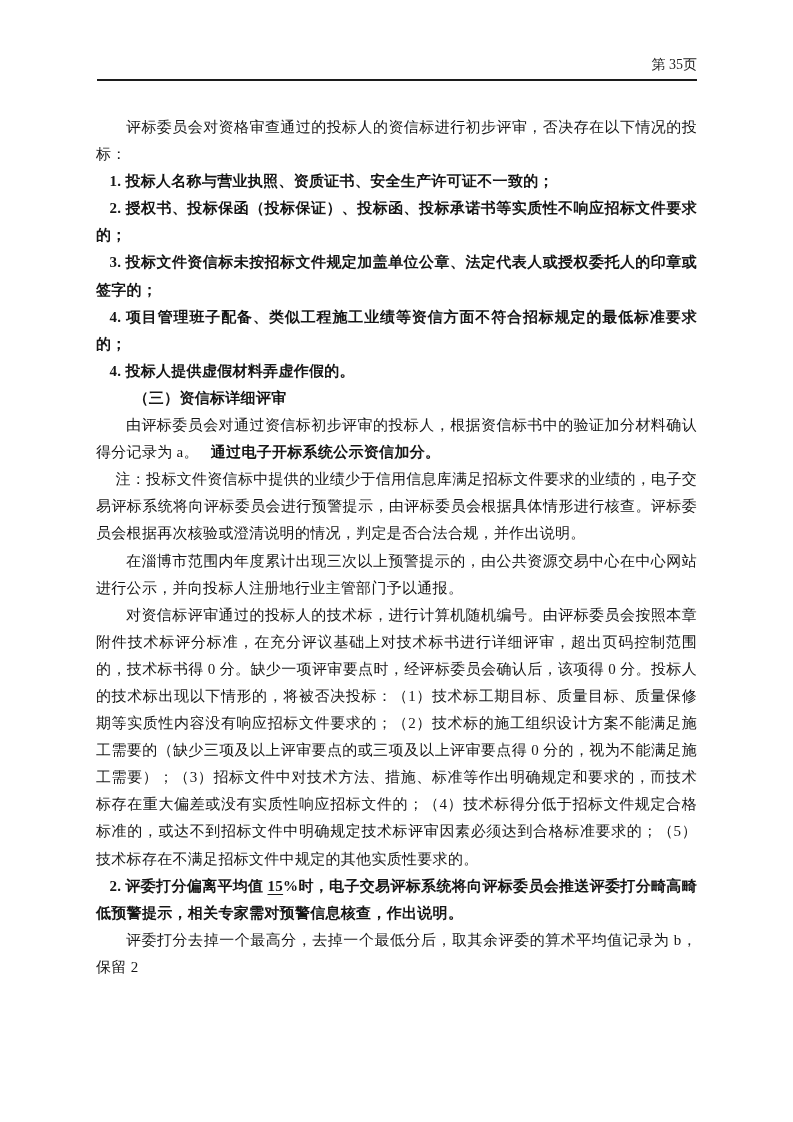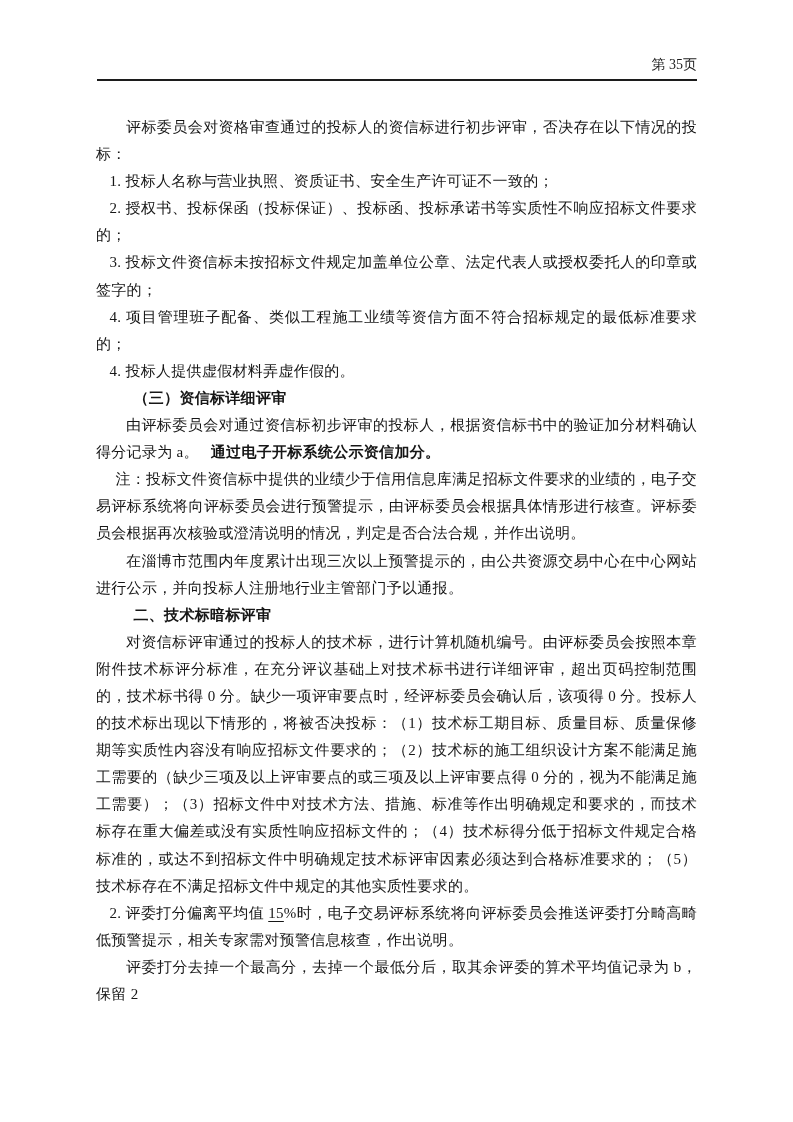--- a/index.html
+++ b/index.html
@@ -48,20 +48,21 @@
     text-indent: 2.5em;
   }
   .blk.para {
     text-indent: 2em;
   }
   .blk.note {
     text-indent: 1.3em;
   }
   .blk.item {
     text-indent: 0.9em;
+    font-weight: bold;
   }
   .b { font-weight: 700; margin-left: 12px; }
   .u { text-decoration: underline; text-underline-offset: 3px; }
 </style>
 </head>
 <body>
 
 <div class="page">
   <div class="page-header">
     <span>第 35页</span>
@@ -70,18 +71,17 @@
       <p class="blk para"><span>评标委员会对资格审查通过的投标人的资信标进行初步评审，否决存在以下情况的投标：</span></p>
       <p class="blk item"><span>1. 投标人名称与营业执照、资质证书、安全生产许可证不一致的；</span></p>
       <p class="blk item"><span>2. 授权书、投标保函（投标保证）、投标函、投标承诺书等实质性不响应招标文件要求的；</span></p>
       <p class="blk item"><span>3. 投标文件资信标未按招标文件规定加盖单位公章、法定代表人或授权委托人的印章或签字的；</span></p>
       <p class="blk item"><span>4. 项目管理班子配备、类似工程施工业绩等资信方面不符合招标规定的最低标准要求的；</span></p>
       <p class="blk item"><span>4. 投标人提供虚假材料弄虚作假的。</span></p>
       <p class="blk heading"><span>（三）资信标详细评审</span></p>
       <p class="blk para"><span>由评标委员会对通过资信标初步评审的投标人，根据资信标书中的验证加分材料确认得分记录为 a。</span><span class="b">通过电子开标系统公示资信加分。</span></p>
       <p class="blk note"><span>注：投标文件资信标中提供的业绩少于信用信息库满足招标文件要求的业绩的，电子交易评标系统将向评标委员会进行预警提示，由评标委员会根据具体情形进行核查。评标委员会根据再次核验或澄清说明的情况，判定是否合法合规，并作出说明。</span></p>
       <p class="blk para"><span>在淄博市范围内年度累计出现三次以上预警提示的，由公共资源交易中心在中心网站进行公示，并向投标人注册地行业主管部门予以通报。</span></p>
-      <p class="blk heading"><span>二、技术标暗标评审</span></p>
       <p class="blk para"><span>对资信标评审通过的投标人的技术标，进行计算机随机编号。由评标委员会按照本章附件技术标评分标准，在充分评议基础上对技术标书进行详细评审，超出页码控制范围的，技术标书得 0 分。缺少一项评审要点时，经评标委员会确认后，该项得 0 分。投标人的技术标出现以下情形的，将被否决投标：（1）技术标工期目标、质量目标、质量保修期等实质性内容没有响应招标文件要求的；（2）技术标的施工组织设计方案不能满足施工需要的（缺少三项及以上评审要点的或三项及以上评审要点得 0 分的，视为不能满足施工需要）；（3）招标文件中对技术方法、措施、标准等作出明确规定和要求的，而技术标存在重大偏差或没有实质性响应招标文件的；（4）技术标得分低于招标文件规定合格标准的，或达不到招标文件中明确规定技术标评审因素必须达到合格标准要求的；（5）技术标存在不满足招标文件中规定的其他实质性要求的。</span></p>
       <p class="blk item"><span>2. 评委打分偏离平均值 </span><span class="u">15</span><span>%时，电子交易评标系统将向评标委员会推送评委打分畸高畸低预警提示，相关专家需对预警信息核查，作出说明。</span></p>
       <p class="blk para"><span>评委打分去掉一个最高分，去掉一个最低分后，取其余评委的算术平均值记录为 b，保留 2</span></p>
     </div>
 </div>
 
 </body></html>

